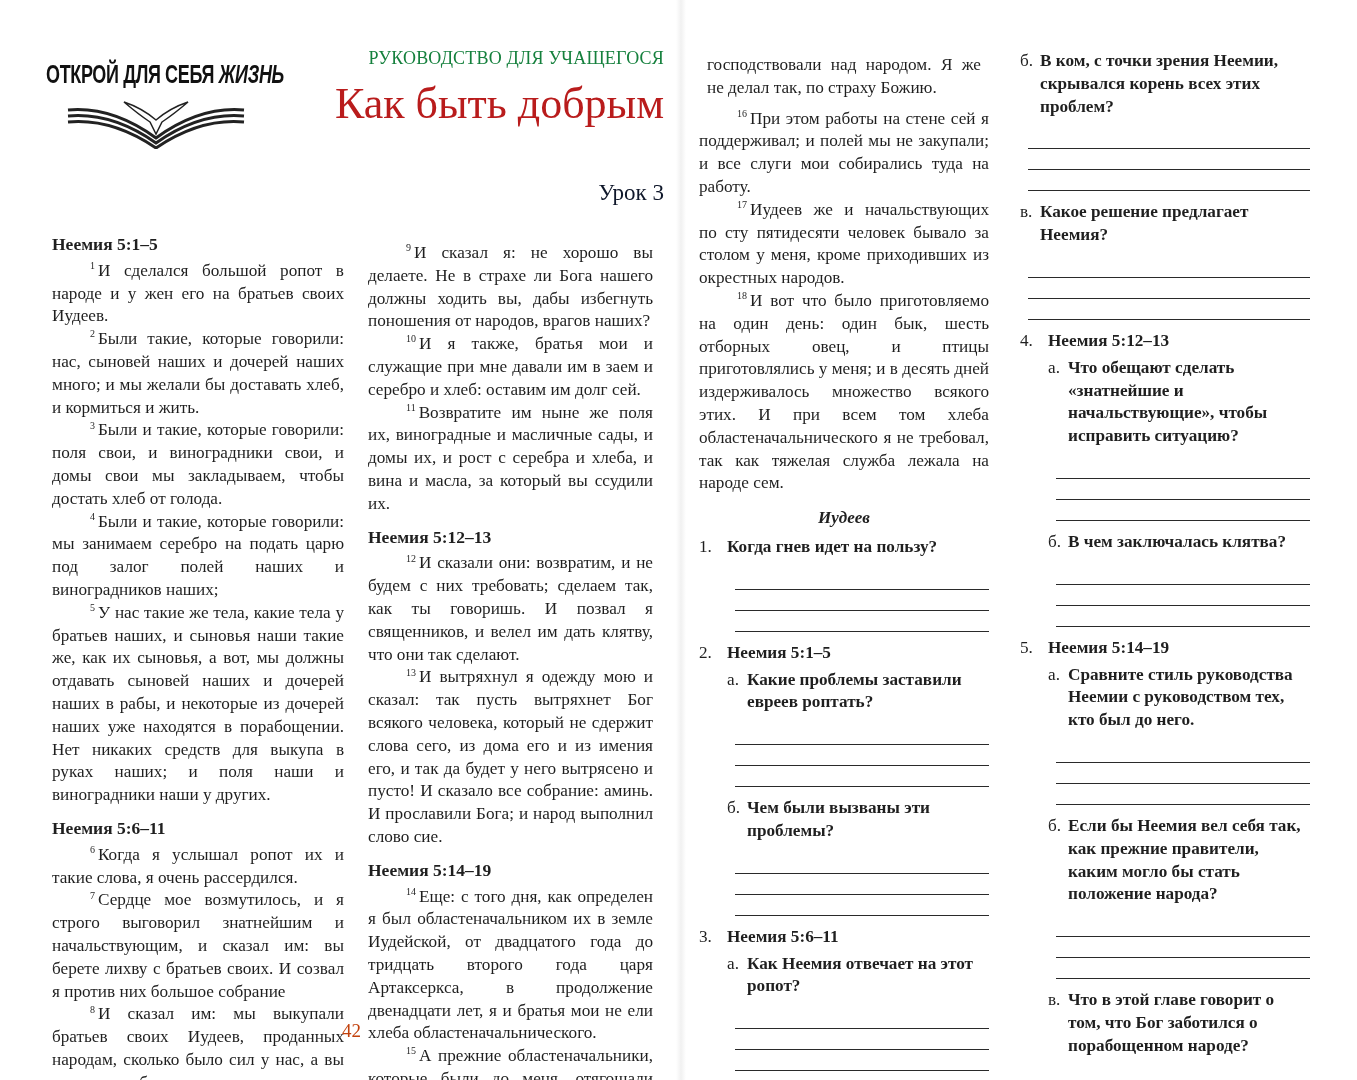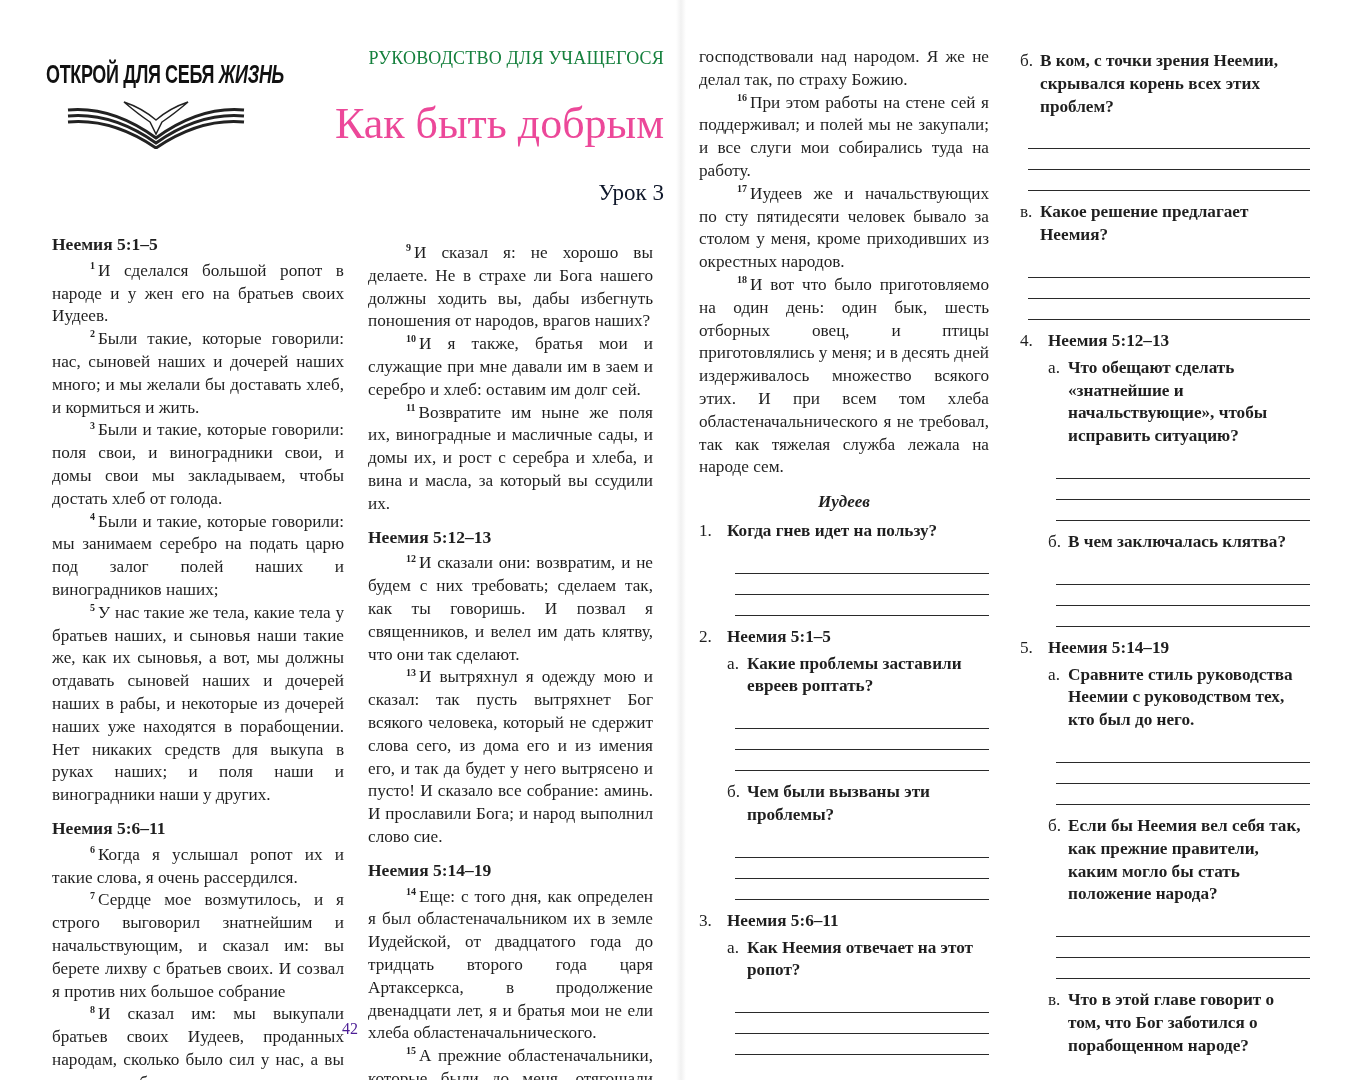--- a/index.html
+++ b/index.html
@@ -12,42 +12,42 @@
     background:linear-gradient(to right,#ffffff,#f1f1f1,#ffffff); }
   .logo { position:absolute; left:46px; top:60px; width:245px; height:90px; }
   .logo-text { font-family:"Liberation Sans","DejaVu Sans",sans-serif; font-weight:bold;
     font-size:25px; letter-spacing:-0.5px; transform:scaleX(0.72); transform-origin:left top;
     white-space:nowrap; color:#111; }
   .logo-text em { font-style:italic; }
   .logo svg { position:absolute; left:18px; top:34px; }
   .guide-label { position:absolute; right:705px; top:48px; font-size:18px; letter-spacing:0.2px;
     color:#15803d; white-space:nowrap; }
   .title { position:absolute; right:705px; top:80px; text-align:right; font-size:44px;
-    line-height:48px; color:#ec4899;margin-top:20px; }
+    line-height:48px; color:#b91c1c; }
   .lesson { position:absolute; right:705px; top:180px; font-size:23px; color:#0f172a; }
   .col { position:absolute; font-size:17.2px; line-height:22.8px; text-align:justify; hyphens:manual; }
   .col1 { left:52px; top:233px; width:292px; }
   .col2 { left:368px; top:242px; width:285px; }
   .col3 { left:699px; top:46px; width:290px; }
   .col4 { left:1020px; top:46px; width:290px; }
   .ref { font-weight:bold; font-size:17.5px; margin:0 0 4px 0; text-align:left; }
   .col .ref.spaced { margin-top:10px; }
   .verse { text-indent:38px; margin:0; }
-  .verse sup { font-size:10px; vertical-align:super; line-height:0; margin-right:3px;font-weight:bold; }
-  .cont { margin:0; }
+  .verse sup { font-size:10px; vertical-align:super; line-height:0; margin-right:3px; }
+  .cont { margin:8px; }
   .questions-title { text-align:center; font-style:italic; font-weight:bold; margin:12px 0 6px 0; font-size:17px; }
   .q { margin:0; }
   .q-head { display:flex; font-weight:bold; margin-top:6px; }
   .q-num { width:28px; flex:none; font-weight:normal; }
   .sub { display:flex; margin-left:28px; margin-top:4px; text-align:left; }
   .sub-letter { width:20px; flex:none; }
   .sub-text { flex:1;font-weight:bold; }
   .lines { margin-left:36px; margin-top:10px; margin-bottom:10px; }
   .line { height:20px; border-bottom:1.6px solid #2a2a2a; }
-  .page-num { position:absolute; left:342px; top:1020px; font-size:16px; color:#4c1d95; }
+  .page-num { position:absolute; left:342px; top:1020px; font-size:19px; color:#c2410c; }
 </style>
 </head>
 <body>
 
 <div class="spread">
   <div class="gutter"></div>
 
   <div class="logo">
     <div class="logo-text">
       <span>ОТКРОЙ ДЛЯ СЕБЯ</span>

